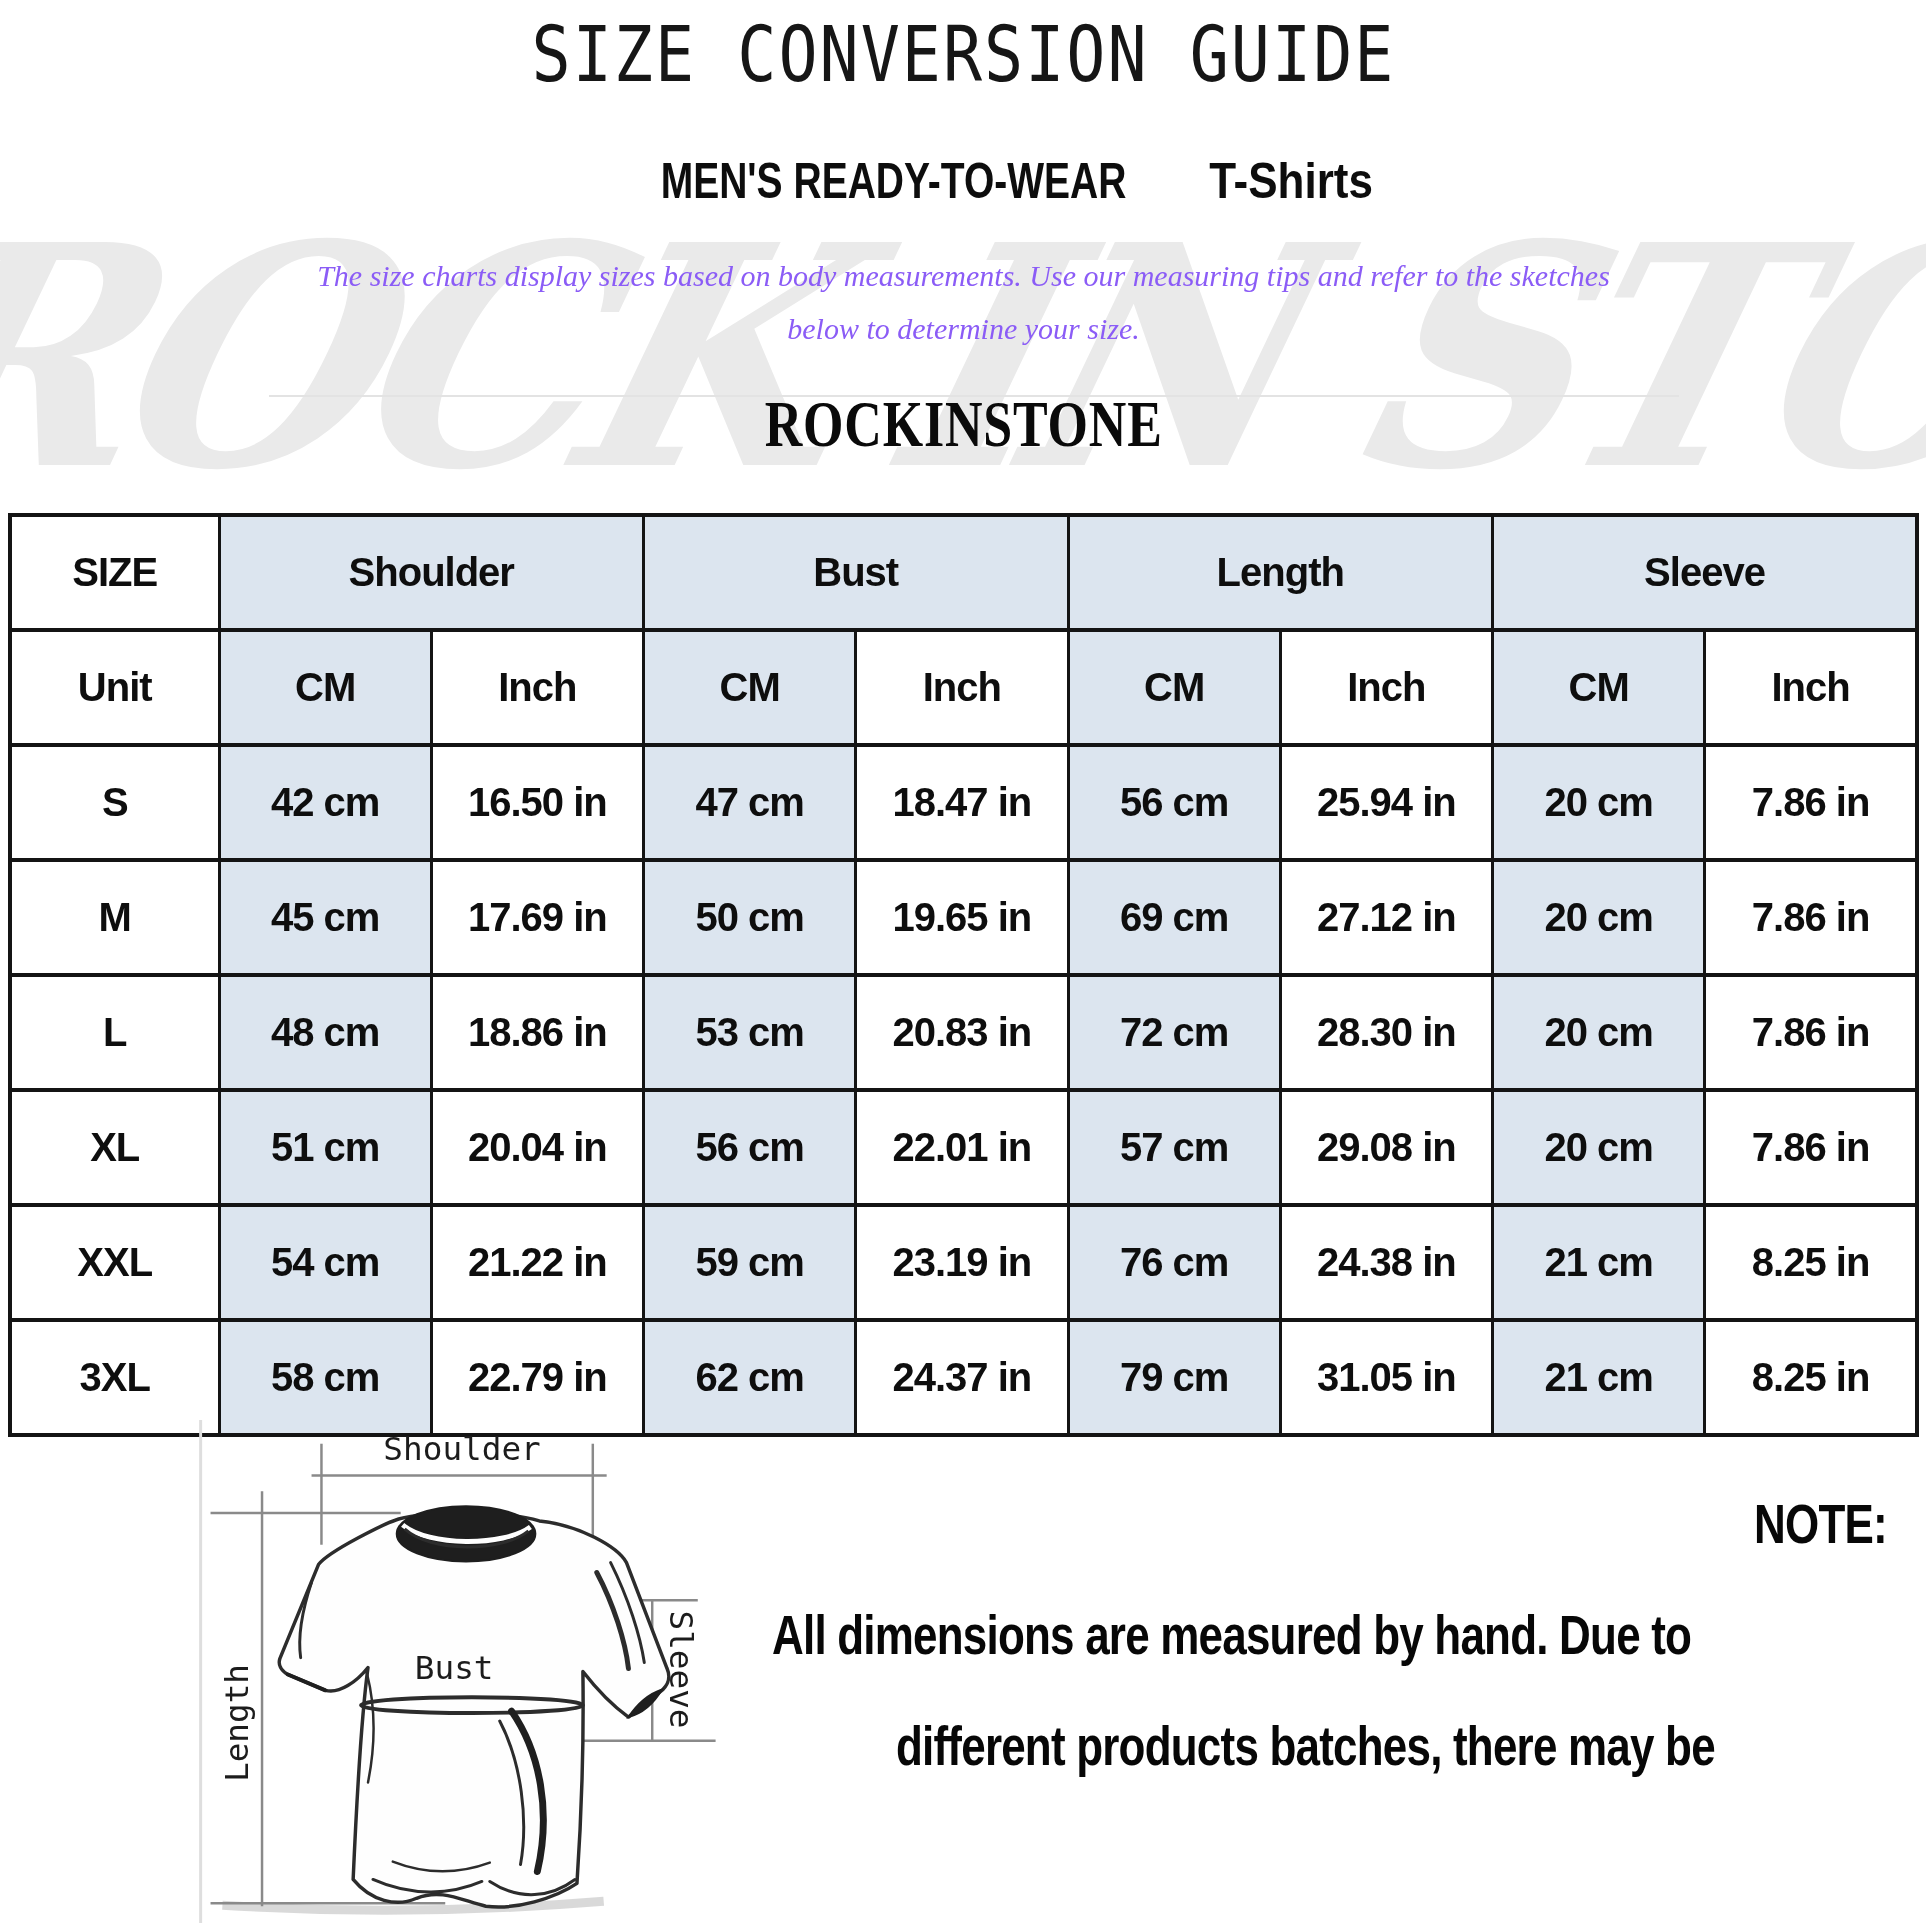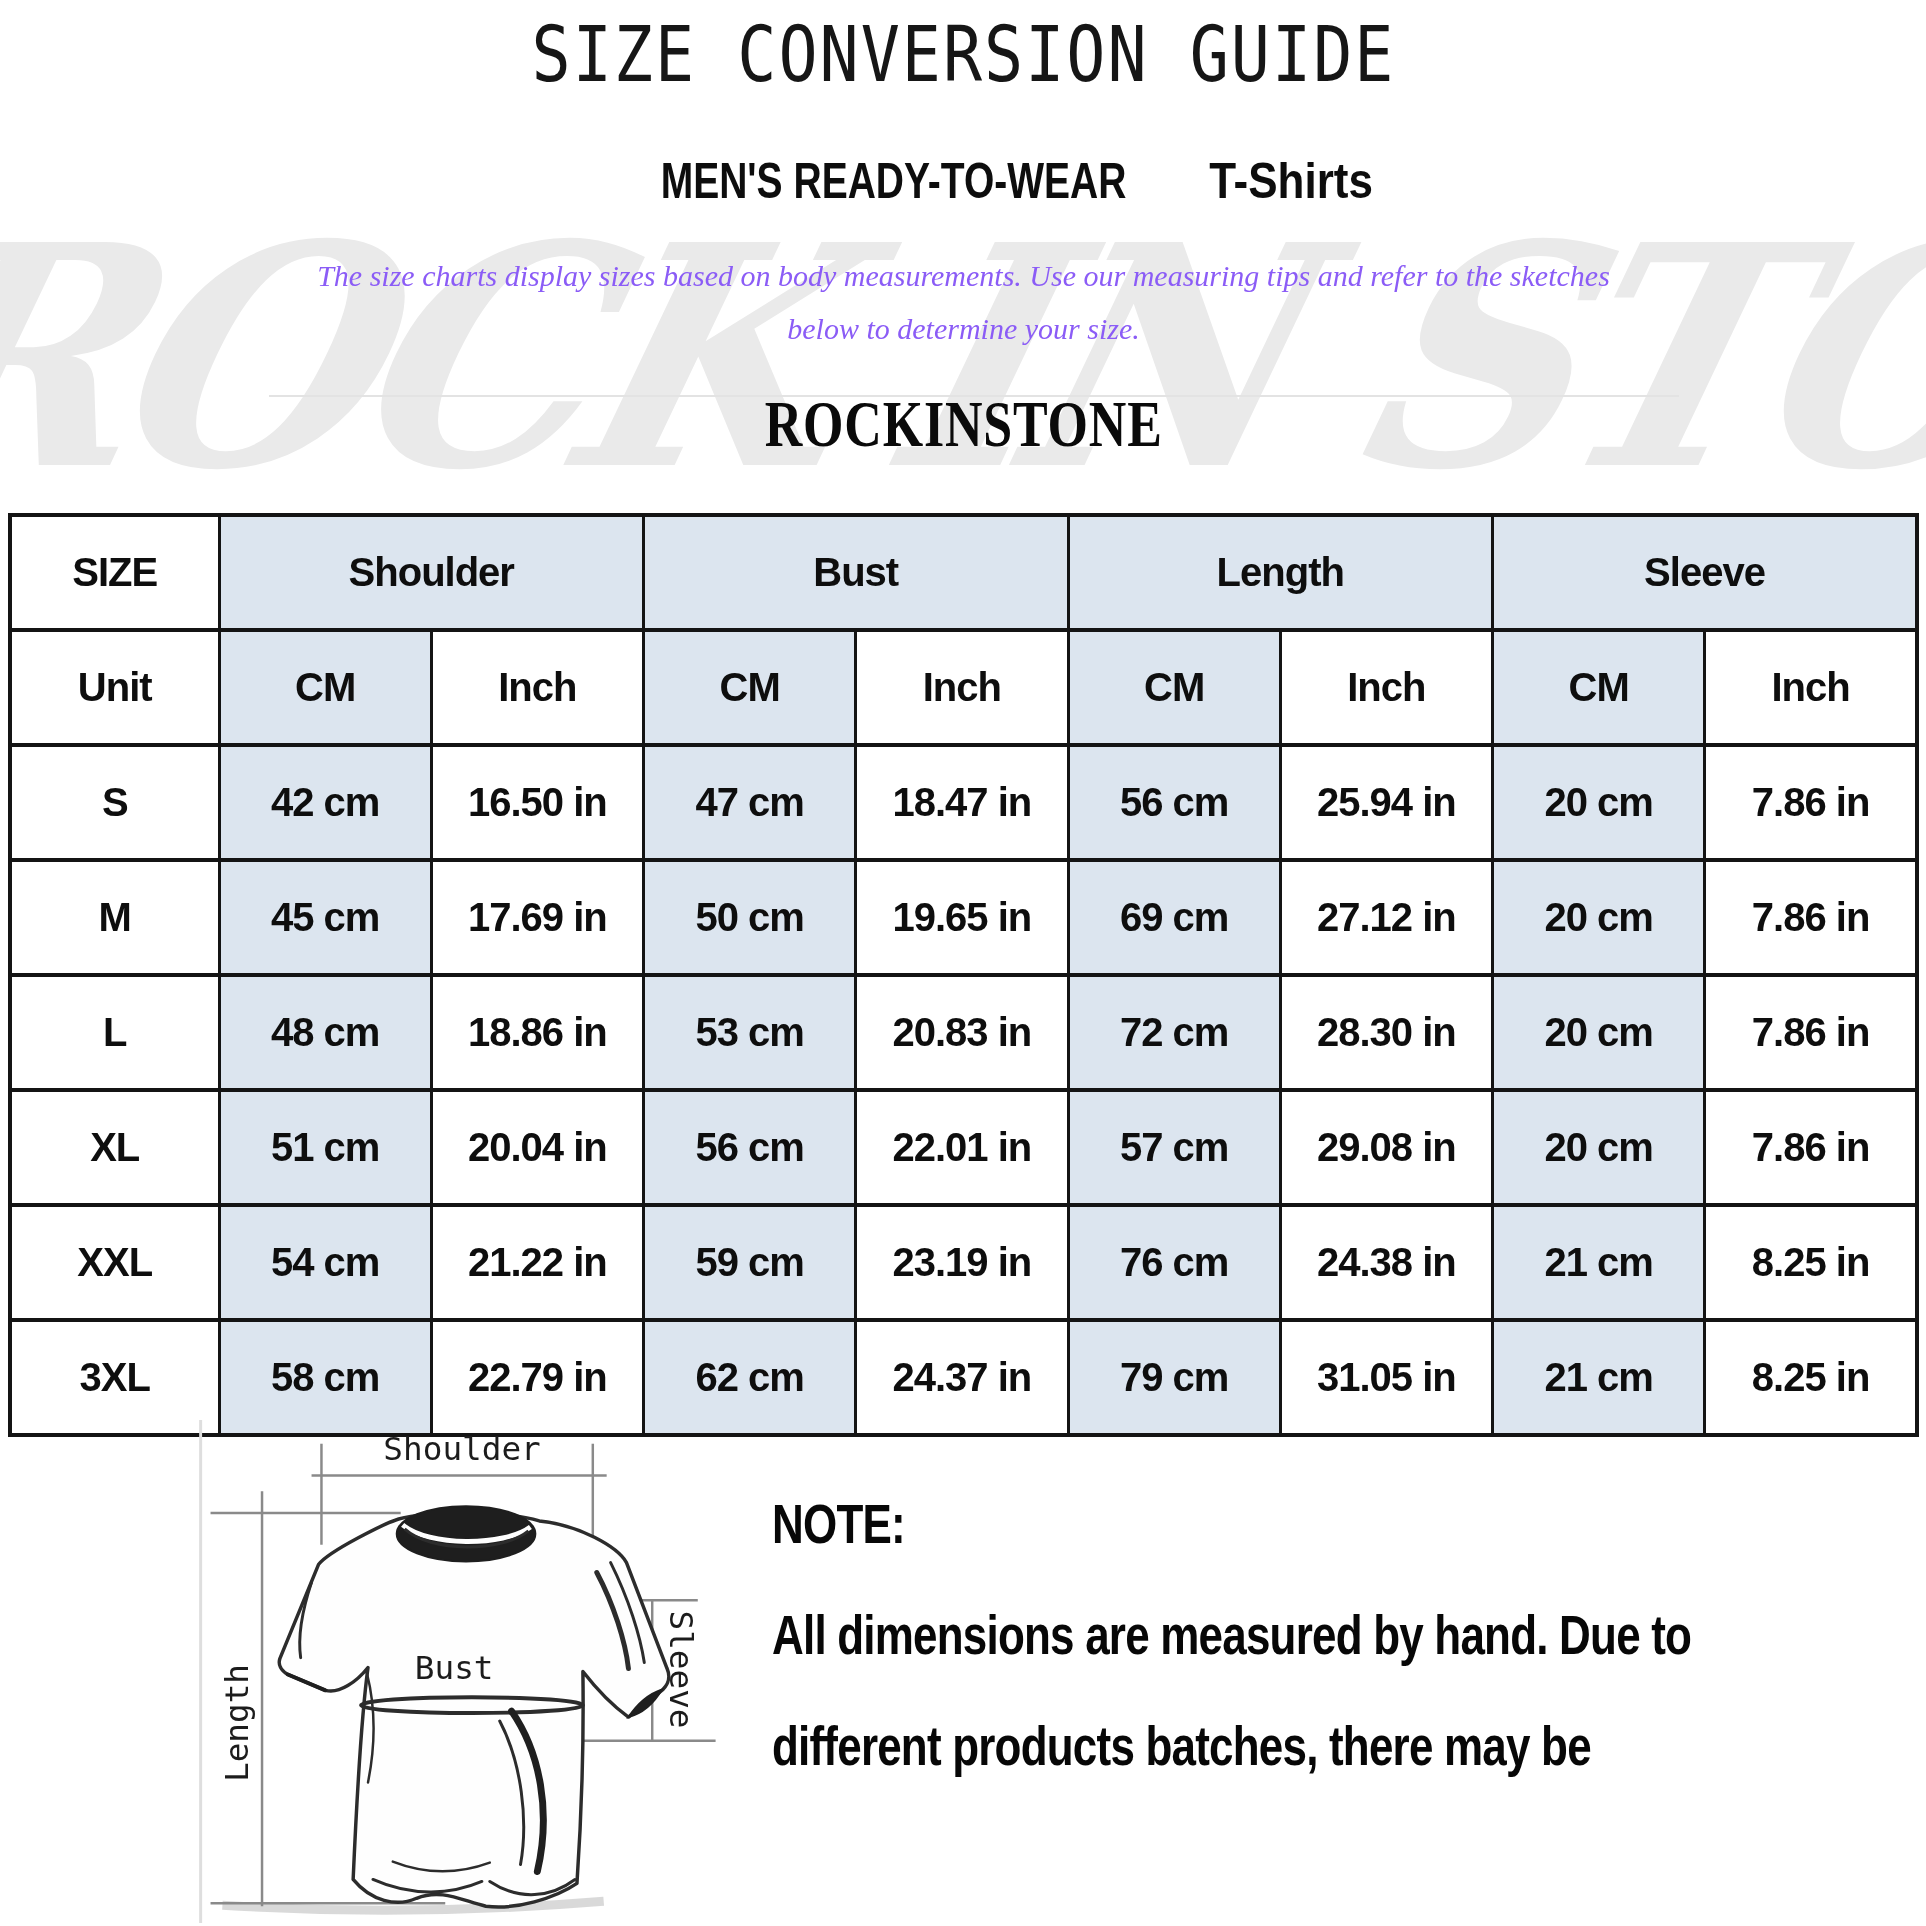--- a/index.html
+++ b/index.html
@@ -44,21 +44,21 @@
                       padding:0 4px;overflow:hidden;}
   td.blue{background:#dce5ef;}
   td.white{background:#ffffff;}
 
   
   .sketch{position:absolute;left:163px;top:1414px;width:614px;height:515px;z-index:2;}
   .sketch text{font-family:"DejaVu Sans Mono",monospace;font-size:33px;fill:#1c1c1c;}
 
   
   .note{position:absolute;left:772px;top:1469px;width:1148px;z-index:2;}
-  .note div{height:111px;line-height:111px;white-space:nowrap;}
+  .note div{height:111px;line-height:111px;white-space:nowrap;text-align:right;}
   .note span{display:inline-block;font-weight:700;font-size:55px;letter-spacing:-1px;color:#070707;
              transform:scaleX(0.8);transform-origin:left center;}
 </style>
 </head>
 <body>
 
 <div class="page">
 
   <div class="watermark">
     <span>ROCK IN STONE</span>

